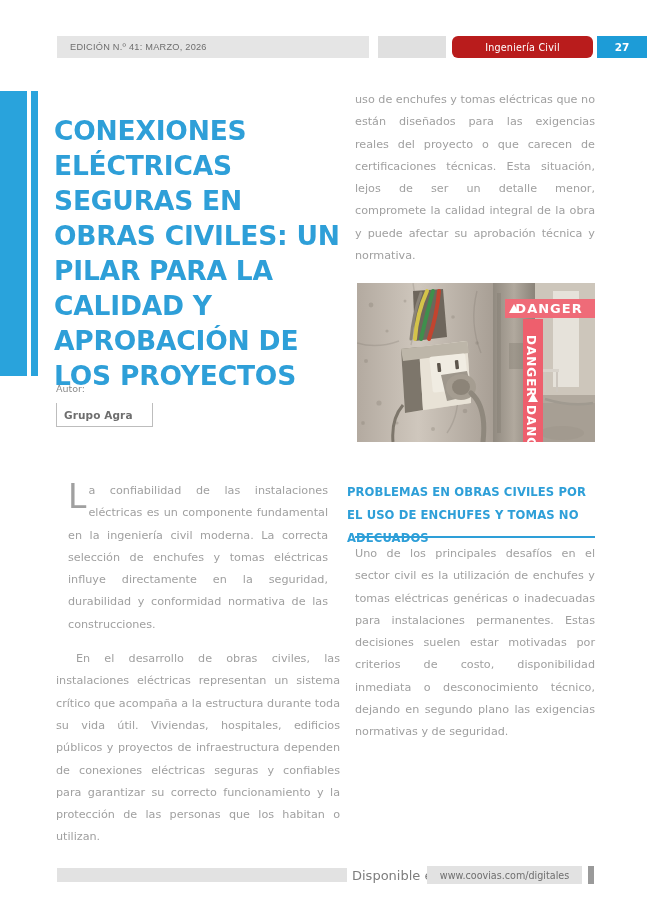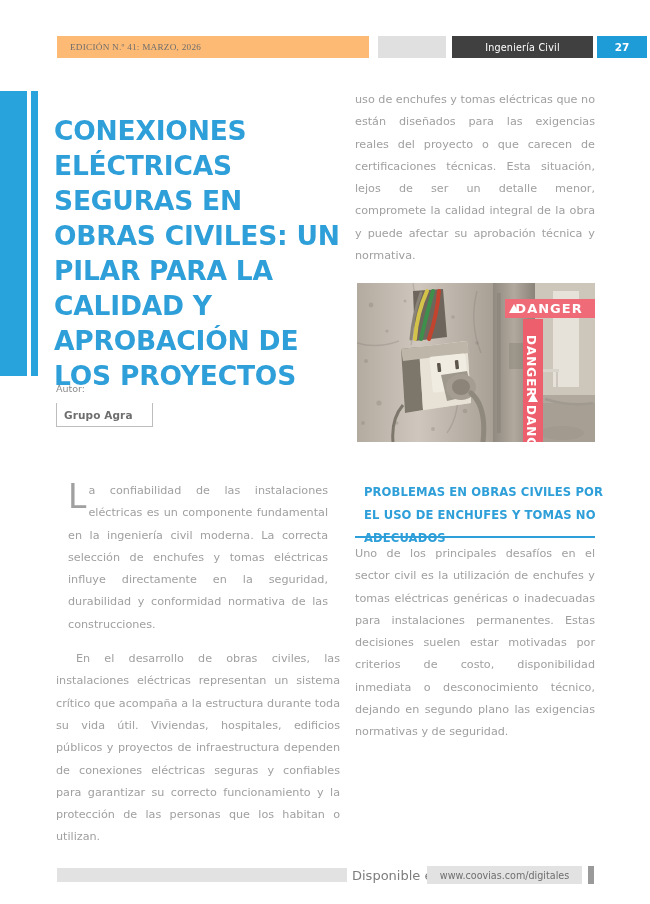--- a/index.html
+++ b/index.html
@@ -23,51 +23,52 @@
     top: 36px;
     width: 650px;
     height: 22px;
   }
   .header-edition {
     position: absolute;
     left: 57px;
     top: 0;
     width: 312px;
     height: 22px;
-    background: #fdba74;
+    background: #e5e5e5;
     display: flex;
     align-items: center;
     padding-left: 13px;
     box-sizing: border-box;
     font-size: 9.2px;
     letter-spacing: 0.25px;
     color: #6e6e6e;
-    font-family: Liberation Serif, serif;
+    font-family: Liberation Sans, sans-serif;
   }
   .header-blank {
     position: absolute;
     left: 378px;
     top: 0;
     width: 68px;
     height: 22px;
     background: #e0e0e0;
   }
   .header-section {
     position: absolute;
     left: 452px;
     top: 0;
     width: 141px;
     height: 22px;
-    background: #404040;
+    background: #b91c1c;
     display: flex;
     align-items: center;
     justify-content: center;
     font-size: 9.6px;
     color: #ffffff;
     letter-spacing: 0.2px;
+    border-radius: 6px;
   }
   .header-page {
     position: absolute;
     left: 597px;
     top: 0;
     width: 50px;
     height: 22px;
     background: #1d9cd7;
     display: flex;
     align-items: center;
@@ -194,21 +195,21 @@
     width: 238px;
     height: 159px;
     overflow: hidden;
     background: #b9b2aa;
   }
   .photo svg { display: block; }
 
   
   .section-heading {
     position: absolute;
-    left: 364px;
+    left: 347px;
     top: 471px;
     width: 240px;
     font-size: 11.6px;
     line-height: 23px;
     font-weight: bold;
     color: #2e9fd8;
     letter-spacing: 0.1px;
   }
   .section-underline {
     position: absolute;

